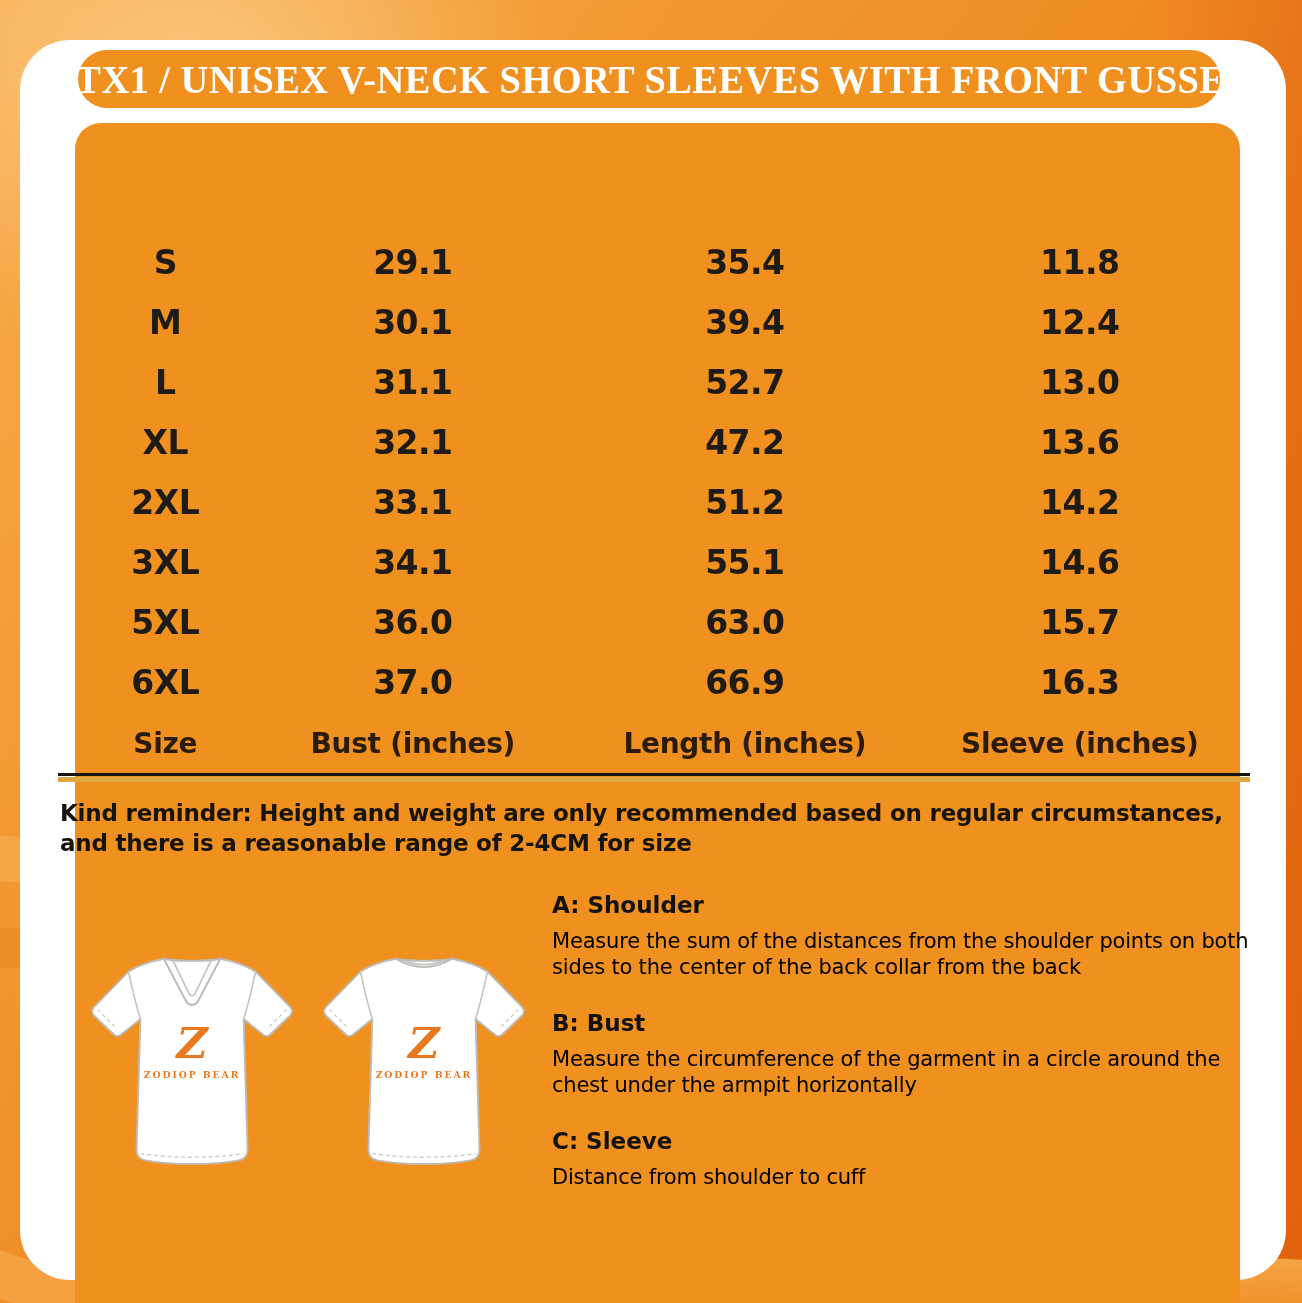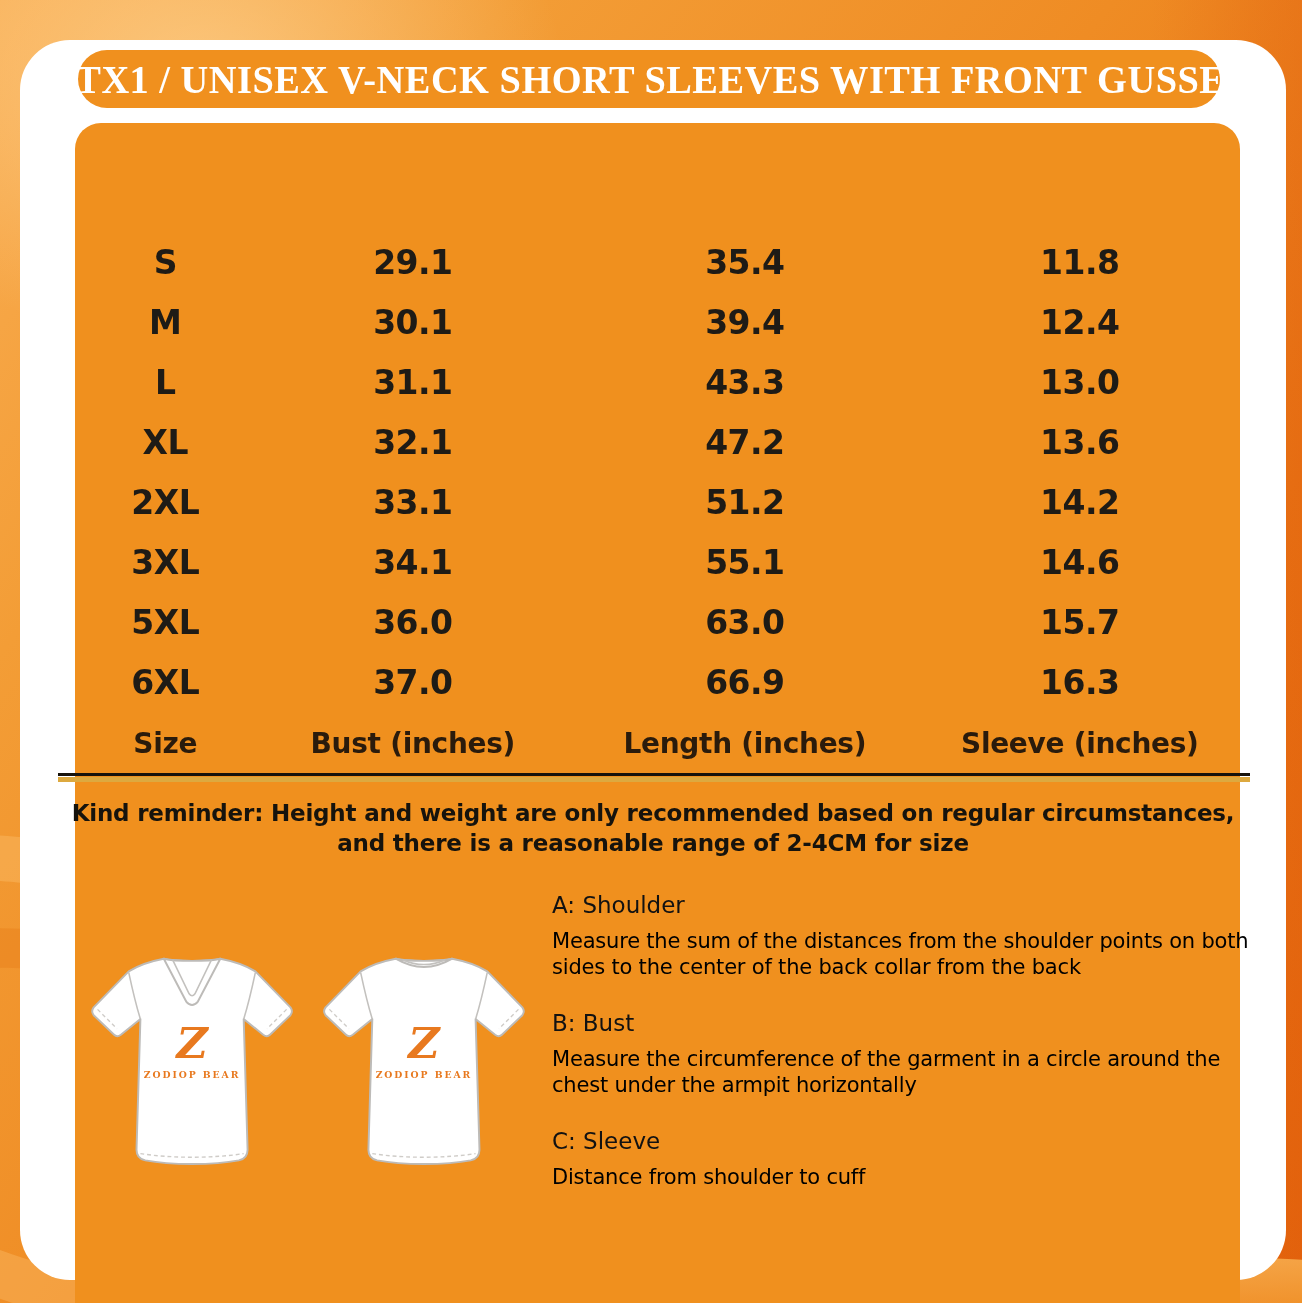--- a/index.html
+++ b/index.html
@@ -65,37 +65,37 @@
   
   .divider { position:absolute; left:38px; top:733px; width:1192px; height:0;
     border-top:3px solid #17130c;
   }
   .divider-gold { position:absolute; left:38px; top:737px; width:1192px; height:5px;
     background:#dda93f;
   }
 
   
   .reminder { position:absolute; left:40px; top:758px; width:1186px;
-    text-align:center; font-weight:bold; font-size:23px; line-height:30px; color:#16130d;
+    font-weight:bold; font-size:23px; line-height:30px; color:#16130d;
     letter-spacing:-.2px;
   }
 
   
   .tees { position:absolute; left:60px; top:898px; width:456px; height:246px; }
   .tee-outline { fill:#ffffff; stroke:#bdbbb8; stroke-width:2; stroke-linejoin:round; }
   .tee-line { fill:none; stroke:#c3c1be; stroke-width:1.6; }
   .tee-stitch { fill:none; stroke:#cfccc8; stroke-width:1.4; stroke-dasharray:4 3; }
   .logo-z { font-family:"DejaVu Serif","Liberation Serif",serif; font-style:italic; font-weight:bold;
     font-size:44px; fill:#e8791f; text-anchor:middle; }
   .logo-name { font-family:"DejaVu Serif","Liberation Serif",serif; font-weight:bold;
     font-size:9.5px; letter-spacing:2px; fill:#e8791f; text-anchor:middle; }
 
   .measures { position:absolute; left:532px; top:852px; width:700px; }
   .mblock { margin-bottom:30px; }
-  .mhead { font-weight:normal; font-size:23px; color:#121212; margin-bottom:4px; }
+  .mhead { font-weight:bold; font-size:23px; color:#121212; margin-bottom:4px; }
   .mbody { font-size:21px; line-height:26px; color:#000000; letter-spacing:-.2px;margin-top:10px; }
 </style>
 </head>
 <body>
 
 <div class="stage">
   <div class="glow-tl"></div>
   <div class="shade-r"></div>
   <div class="arc1"></div>
   <div class="arc2"></div>
@@ -124,21 +124,21 @@
       </div>
       <div class="cols">
         <span class="cell">M</span>
         <span class="cell">30.1</span>
         <span class="cell">39.4</span>
         <span class="cell">12.4</span>
       </div>
       <div class="cols">
         <span class="cell">L</span>
         <span class="cell">31.1</span>
-        <span class="cell">43.3</span>
+        <span class="cell">52.7</span>
         <span class="cell">13.0</span>
       </div>
       <div class="cols">
         <span class="cell">XL</span>
         <span class="cell">32.1</span>
         <span class="cell">47.2</span>
         <span class="cell">13.6</span>
       </div>
       <div class="cols">
         <span class="cell">2XL</span>

